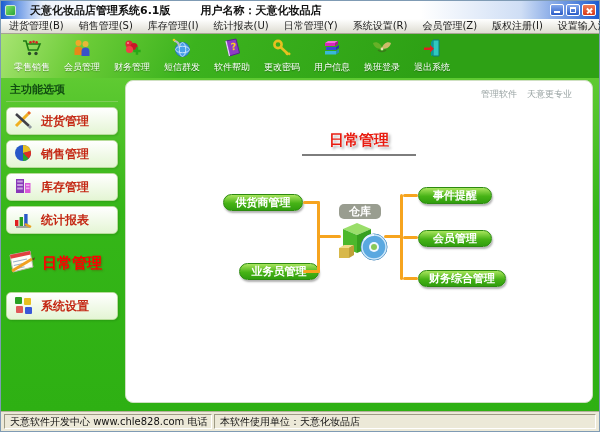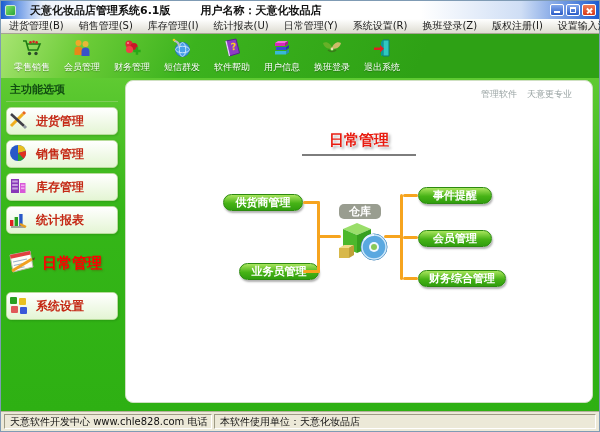--- a/index.html
+++ b/index.html
@@ -34,21 +34,21 @@
   .tool-item { width:50px; display:flex; flex-direction:column; align-items:center; cursor:pointer; }
   .tool-item .ticon { width:24px; height:24px; display:flex; align-items:center; justify-content:center; }
   .tool-item .tlabel { font-size:9px; color:#fff; text-shadow:0 1px 1px rgba(0,0,0,.35); margin-top:1px; white-space:nowrap;text-align:center; }
 
   
   .content { flex:1; position:relative; background:linear-gradient(180deg,#5fca32,#35b618 40%,#2eb013); overflow:hidden; }
 
   
   .sidebar { position:absolute; left:0; top:0; bottom:0; width:124px; padding:3px 0 0 5px; }
   .sidebar-header { font-size:11px; font-weight:bold; color:#114d11; padding:1px 0 4px 4px; border-bottom:1px solid #7fce5a; margin-bottom:5px; width:112px; }
-  .side-item { width:112px; height:28px; margin-bottom:5px; display:flex; align-items:center; gap:7px; 
+  .side-item { width:112px; height:28px; margin-bottom:5px; display:flex; align-items:center; gap:7px; padding-left:5px;
     background:linear-gradient(180deg,#ffffff,#e4f5d4); border:1px solid #b7dc9a; border-radius:5px;
     color:#c42814; font-size:12px; font-weight:bold; cursor:pointer; box-shadow:1px 1px 2px rgba(0,60,0,.18); white-space:nowrap; }
   .side-item.active { background:none; border:none; box-shadow:none; height:48px; padding-left:0; gap:4px;
     color:#ff0000; font-size:15px; text-shadow:1px 1px 2px rgba(120,0,0,.35); }
 
   
   .main-panel { position:absolute; left:124px; top:2px; right:6px; bottom:8px; background:#fff;
     border:1px solid #cfe0c2; border-radius:8px; }
   .slogan { position:absolute; top:7px; right:20px; font-size:9px; color:#9aa4a4; display:flex; gap:10px; white-space:nowrap; }
   .main-title { position:absolute; top:50px; left:0; width:100%; text-align:center; font-size:15px; font-weight:bold; color:#e81c10;
@@ -98,21 +98,21 @@
     </div>
   </div>
 
   <div class="menubar">
     <span class="menu-item">进货管理(B)</span>
     <span class="menu-item">销售管理(S)</span>
     <span class="menu-item">库存管理(I)</span>
     <span class="menu-item">统计报表(U)</span>
     <span class="menu-item">日常管理(Y)</span>
     <span class="menu-item">系统设置(R)</span>
-    <span class="menu-item">换班登录(Z)</span>
+    <span class="menu-item">会员管理(Z)</span>
     <span class="menu-item">版权注册(I)</span>
     <span class="menu-item">设置输入法(Z)</span>
   </div>
 
   <div class="toolbar">
     <div class="tool-item">
       <span class="ticon">
         <svg width="22" height="22" viewBox="0 0 22 22">
             <path d="M2 4h3l2.5 9h9L19 7H6.5" fill="none" stroke="#1f7a14" stroke-width="1.6"></path>
             <circle cx="8.5" cy="16.5" r="1.7" fill="#2a4a2a"></circle>
@@ -161,20 +161,30 @@
     </div>
     <div class="tool-item">
       <span class="ticon">
         <svg width="22" height="22" viewBox="0 0 22 22">
             <path d="M5 4L15 2l3.5 14-10 3z" fill="#8e3cc4" stroke="#5a2090"></path>
             <path d="M5 4l3.5 15" stroke="#e8d8f8" stroke-width="1.2" fill="none"></path>
             <text x="10" y="13.5" font-size="10" font-weight="bold" fill="#f8d020" transform="rotate(-8 11 11)">?</text>
           </svg>
       </span>
       <span class="tlabel">软件帮助</span>
+    </div>
+    <div class="tool-item">
+      <span class="ticon">
+        <svg width="22" height="22" viewBox="0 0 22 22">
+            <circle cx="7" cy="7.5" r="3.6" fill="none" stroke="#e8c020" stroke-width="2.6"></circle>
+            <path d="M9.5 10l8 7.5" stroke="#e8c020" stroke-width="2.6" fill="none"></path>
+            <path d="M15 17.5l2-2M17.5 16l1.5 1.8" stroke="#e8c020" stroke-width="2.2"></path>
+          </svg>
+      </span>
+      <span class="tlabel">更改密码</span>
     </div>
     <div class="tool-item">
       <span class="ticon">
         <svg width="22" height="22" viewBox="0 0 22 22">
             <path d="M4 6l3-2h10l-3 2z" fill="#f070e0"></path>
             <path d="M4 6h10v3H4z" fill="#d828b8"></path>
             <path d="M14 6l3-2v3l-3 2z" fill="#a81890"></path>
             <path d="M5 10h10v3H5z" fill="#3848d8"></path>
             <path d="M15 10l3-2v3l-3 2z" fill="#2838a8"></path>
             <path d="M4 14h11v3.5H4z" fill="#38b8d8"></path>

